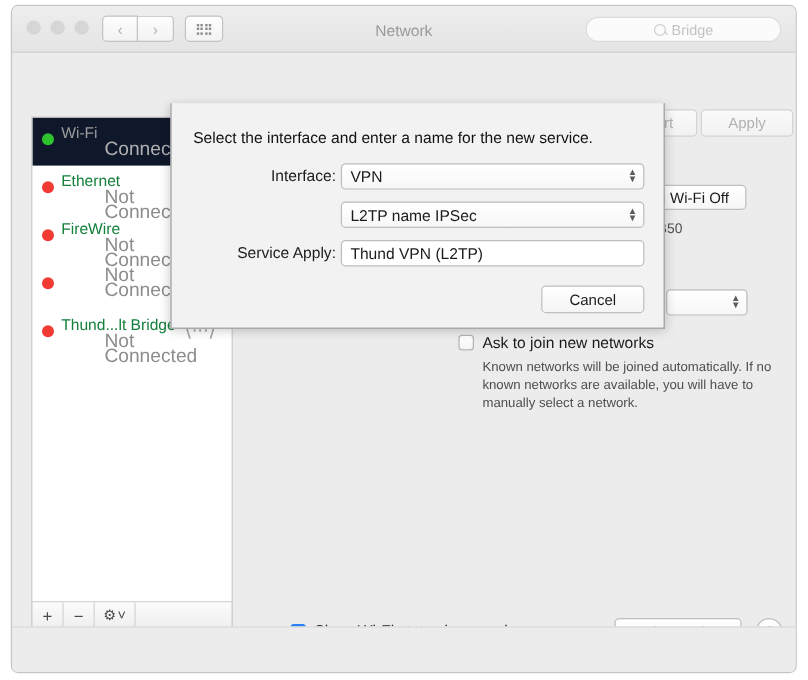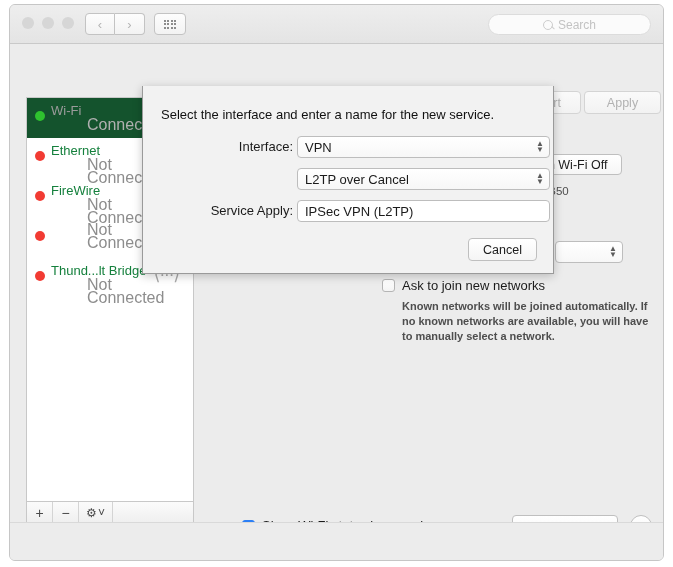--- a/index.html
+++ b/index.html
@@ -165,21 +165,21 @@
     border: 1px solid #c8c8c8;
     box-sizing: border-box;
     overflow: hidden;
   }
   .svc {
     position: relative;
     height: 40px;
     padding: 5px 0 0 24px;
     box-sizing: border-box;
   }
-  .svc.selected { background: #14532d; }
+  .svc.selected { background: #0f172a; }
   .dot {
     position: absolute;
     left: 8px;
     top: 13px;
     width: 10px;
     height: 10px;
     border-radius: 50%;
     background: #f23b33;
   }
   .dot.green { background: #2fc22f; }
@@ -382,21 +382,20 @@
     color: #1b1b1b;
   }
   .chk-help {
     position: absolute;
     left: 200px;
     top: 211px;
     width: 252px;
     font-size: 11px;
     color: #4e4e4e;
     line-height: 15px;
-    font-weight: bold;
   }
 
   
   .bottomrow {
     position: absolute;
     left: 192px;
     top: 468px;
     width: 448px;
     height: 30px;
   }
@@ -491,21 +490,21 @@
   .sheet-title {
     position: absolute;
     left: 18px;
     top: 21px;
     font-size: 13px;
     color: #111111;
     font-weight: normal;
   }
   .frow {
     position: absolute;
-    left: 16px;
+    left: 3px;
     width: 100%;
     height: 22px;
   }
   .frow .flabel {
     position: absolute;
     right: 276px;
     width: 190px;
     text-align: right;
     font-size: 13px;
     color: #1b1b1b;
@@ -533,21 +532,21 @@
     border: 1px solid #bdbdbd;
   }
   .sheet-buttons {
     position: absolute;
     right: 16px;
     top: 152px;
     display: flex;
     gap: 9px;
   }
   .sheet-buttons .btn {
-    width: 69px;
+    width: 86px;
     height: 23px;
   }
 </style>
 </head>
 <body>
 
 <div id="app">
   <div class="window">
 
     <div class="titlebar">
@@ -569,23 +568,24 @@
             <i></i>
             <i></i>
             <i></i>
             <i></i>
             <i></i>
             <i></i>
             <i></i>
             <i></i>
         </span>
       </div>
+      <div class="wtitle">Network</div>
       <div class="searchfield">
         <span class="mag"></span>
-        <span class="ph">Search</span>
+        <span class="ph">Bridge</span>
       </div>
     </div>
 
     <div class="wbody">
 
       <div class="content">
         <div class="content-inner">
           <div class="wifibtn">Turn Wi-Fi Off</div>
           <div class="status-text">
             <div>net-5B50</div>
@@ -671,32 +671,32 @@
             <span>VPN</span>
             <span class="stepper">
               <span>▲</span>
                 <span>▼</span>
             </span>
           </div>
         </div>
 
         <div class="frow" style="top:82px;">
           <div class="field popup">
-            <span>L2TP over Cancel</span>
+            <span>L2TP name IPSec</span>
             <span class="stepper">
               <span>▲</span>
                 <span>▼</span>
             </span>
           </div>
         </div>
 
         <div class="frow" style="top:114px;">
           <span class="flabel">Service Apply:</span>
           <div class="field text">
-            <span>IPSec VPN (L2TP)</span>
+            <span>Thund VPN (L2TP)</span>
           </div>
         </div>
 
         <div class="sheet-buttons">
           <div class="btn">Cancel</div>
         </div>
       </div>
 
     </div>
   </div>

